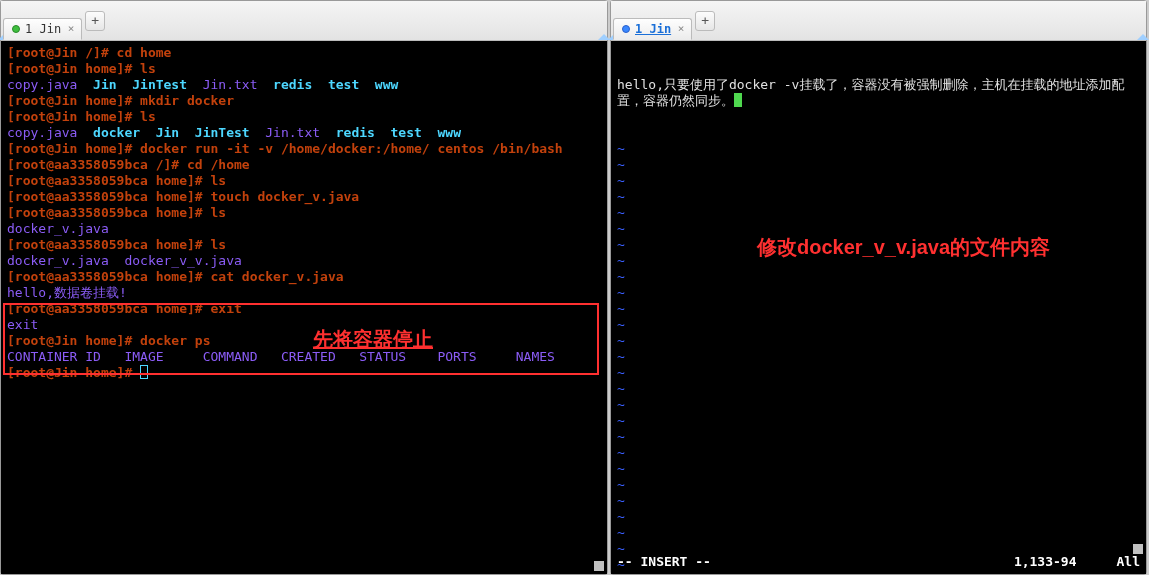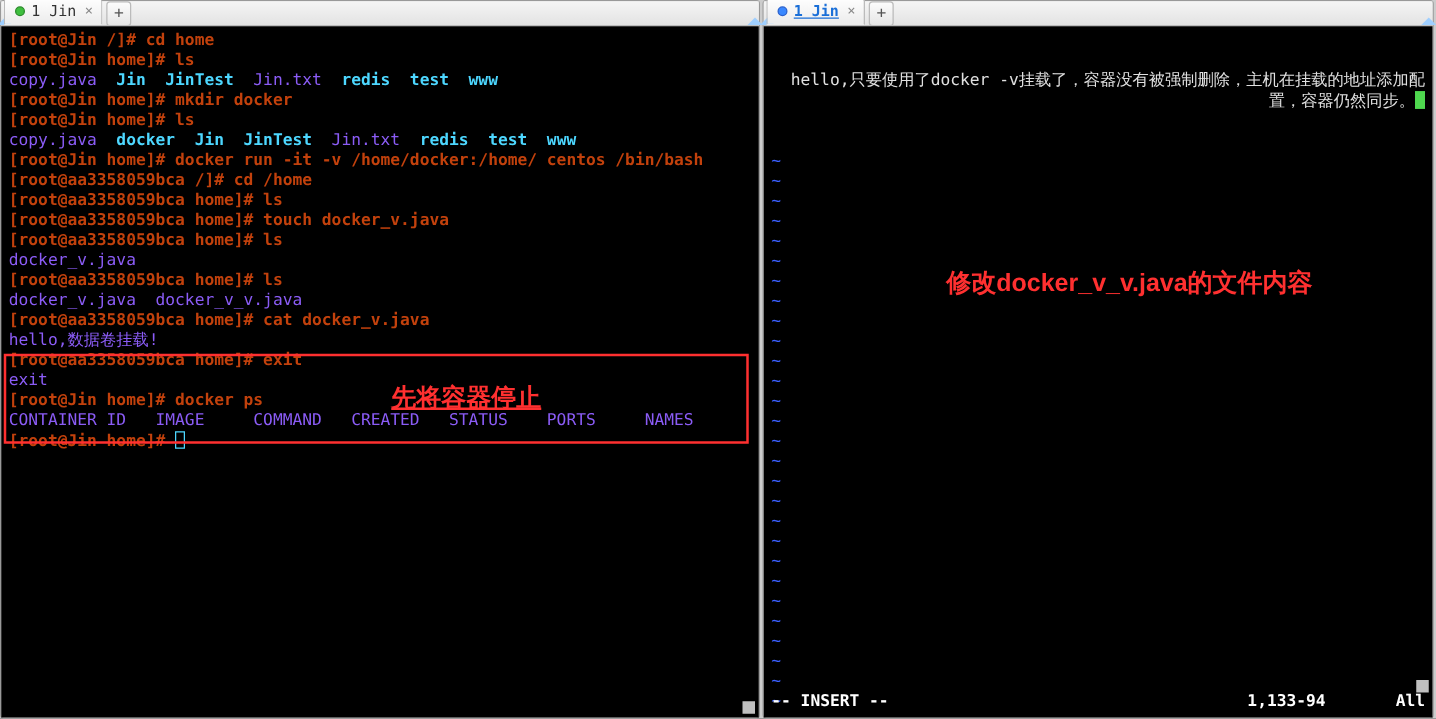--- a/index.html
+++ b/index.html
@@ -16,21 +16,21 @@
     display: flex;
     flex-direction: column;
     border: 1px solid #999;
     border-radius: 3px;
     background: #eaeaea;
   }
   .pane.left { width: 608px; margin-right: 2px; }
   .pane.right { width: 537px; }
   
   .tab-bar {
-    height: 20px;
+    height: 40px;
     background: linear-gradient(#f5f5f5,#e3e3e3);
     border-bottom: 1px solid #bbb;
     display: flex;
     align-items: flex-end;
     padding: 0 2px;
     position: relative;
   }
   .tab {
     height: 22px;
     padding: 2px 20px 2px 8px;
@@ -148,21 +148,21 @@
     <span class="edge-arrow l"></span>
     <div class="tab">
       <span class="dot blue"></span>
       <span class="label">1 Jin</span>
       <span class="close">×</span>
     </div>
     <div class="newtab">+</div>
     <span class="edge-arrow r"></span>
   </div>
   <div class="term" id="term-right">
-    <div style="white-space:pre-wrap;text-align:right;"><span id="vim-text">hello,只要使用了docker -v挂载了，容器没有被强制删除，主机在挂载的地址添加配置，容器仍然同步。</span><span class="cursor solid"></span></div>
+    <div style="white-space:pre-wrap;"><span id="vim-text">hello,只要使用了docker -v挂载了，容器没有被强制删除，主机在挂载的地址添加配置，容器仍然同步。</span><span class="cursor solid"></span></div>
     <div id="vim-tildes"><span class="vim-tilde">~
 ~
 ~
 ~
 ~
 ~
 ~
 ~
 ~
 ~
@@ -182,20 +182,20 @@
 ~
 ~
 ~
 ~
 ~
 ~
 </span></div>
     <div class="red-annot" style="left:146px; top:198px;">修改docker_v_v.java的文件内容</div>
     <div class="vim-status">
       <span>-- INSERT --</span>
-      <span style="display:flex; gap:56px;">
+      <span style="display:flex; gap:40px;">
         <span>1,133-94</span>
         <span>All</span>
       </span>
     </div>
     <div class="scroll-hint" style="bottom:20px;"></div>
   </div>
 </div>
 
 </body></html>

